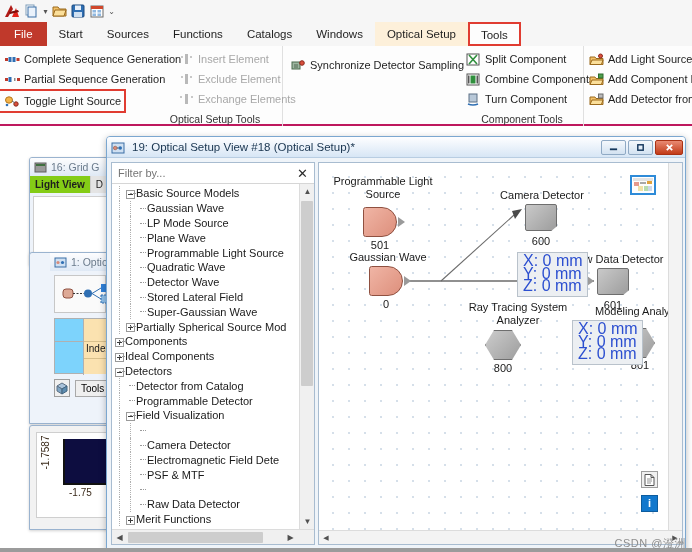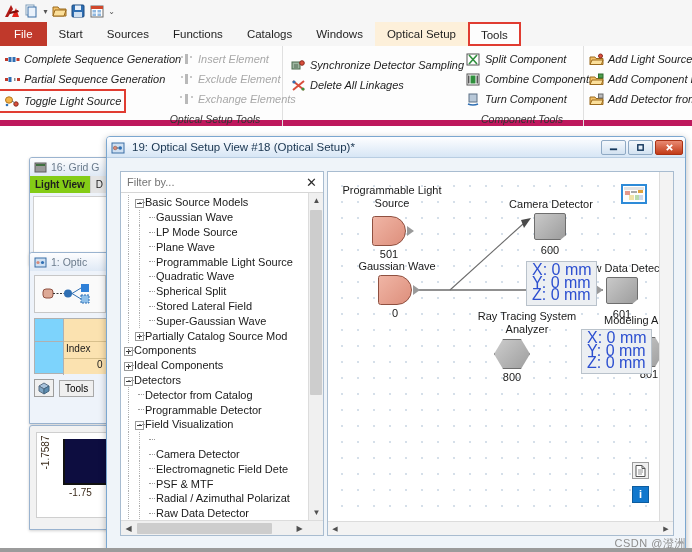--- a/index.html
+++ b/index.html
@@ -78,22 +78,21 @@
   .tab.sel-outline {
     outline: 2px solid #e03c31;
     outline-offset: -2px;
   }
 
   
   .ribbon {
     position: absolute; left: 0; top: 46px;
     width: 692px; height: 80px;
     background: #fdfdfd;
-    border-bottom: 6px solid #be185d;
-    font-style: italic;
+    border-bottom: 2px solid #be185d;
   }
   .rgroup {
     position: absolute; top: 0; height: 80px;
     border-right: 1px solid #e0e0e0;
     padding-top: 3px;
   }
   .rgroup-label {
     position: absolute; bottom: 1px; left: 0; width: 100%;
     text-align: center; font-size: 10.5px; color: #333;
   }
@@ -188,21 +187,21 @@
     border-color: #a93114;
     width: 28px;
   }
   .winbtn-glyph { width: 9px; height: 9px; }
 
   .mdi-content {
     position: absolute; left: 0; top: 21px;
     width: 580px; height: 391px;
     display: flex;
     background: #eff4f9;
-    padding: 13px;
+    padding: 4px;
   }
 
   
   .treepane {
     width: 204px; height: 100%;
     background: #fff;
     border: 1px solid #a8bcd0;
     display: flex; flex-direction: column;
     position: relative;
   }
@@ -537,30 +536,20 @@
       <div class="ritem" style="width:172px;">
         <span class="ico">
           <svg width="15" height="13" viewBox="0 0 15 13">
             <rect x="1" y="3" width="8" height="7" fill="#9db5a0" stroke="#4a6a4d"></rect>
             <circle cx="11" cy="4" r="2.3" fill="#d94f3d" stroke="#8c2a1c"></circle>
             <path d="M3 6h4M3 8h4" stroke="#3c5540" stroke-width="0.8"></path>
           </svg>
         </span>
         <span>Synchronize Detector Sampling</span>
       </div>
-      <div class="ritem" style="width:172px;">
-        <span class="ico">
-          <svg width="15" height="13" viewBox="0 0 15 13">
-            <path d="M2 2 L13 11 M13 2 L2 11" stroke="#d94f3d" stroke-width="2"></path>
-            <circle cx="3" cy="3" r="1.6" fill="#2f6fb3"></circle>
-            <circle cx="12" cy="10" r="1.6" fill="#3f8f3f"></circle>
-          </svg>
-        </span>
-        <span>Delete All Linkages</span>
-      </div>
     </div>
 
     <div class="rgroup" style="left:461px; width:123px;">
       <div class="ritem" style="width:116px;">
         <span class="ico">
           <svg width="14" height="13" viewBox="0 0 14 13">
             <rect x="1" y="1" width="12" height="11" fill="#fff" stroke="#555"></rect>
             <path d="M3 2 L11 11 M11 2 L3 11" stroke="#2f8f3c" stroke-width="1.6"></path>
           </svg>
         </span>
@@ -634,21 +623,21 @@
       </span>
       <span>16: Grid G</span>
     </div>
     <div class="bg-tabstrip">
       <div class="bg-tab on">Light View</div>
       <div class="bg-tab">D</div>
     </div>
     <div style="background:#fff; height:100%; margin:3px; border:1px solid #cfcfcf;"></div>
   </div>
 
-  <div class="bgwin" style="left:29px; top:252px; width:82px; height:172px;">
+  <div class="bgwin" style="left:29px; top:252px; width:82px; height:172px;padding-left:20px;">
     <div class="bgwin-title">
       <span class="mini-icon">
         <svg width="13" height="13" viewBox="0 0 13 13">
           <rect x="1" y="2" width="11" height="9" fill="#cfe0f2" stroke="#3a6ea5"></rect>
           <circle cx="4" cy="6.5" r="1.6" fill="#d98a78"></circle>
           <circle cx="8.5" cy="6.5" r="1.6" fill="#2f6fb3"></circle>
         </svg>
       </span>
       <span>1: Optic</span>
     </div>
@@ -795,21 +784,21 @@
                 <span>Quadratic Wave</span>
               </div>
               <div class="tnode">
                 <span class="tw">
                   <span class="tw-vert"></span>
                 </span>
                 <span class="tw">
                   <span class="tw-vert"></span>
                 </span>
                 <span class="tw tw-leaf"></span>
-                <span>Spherical Split</span>
+                <span>Detector Wave</span>
               </div>
               <div class="tnode">
                 <span class="tw">
                   <span class="tw-vert"></span>
                 </span>
                 <span class="tw">
                   <span class="tw-vert"></span>
                 </span>
                 <span class="tw tw-leaf"></span>
                 <span>Stored Lateral Field</span>
@@ -825,21 +814,21 @@
                 <span>Super-Gaussian Wave</span>
               </div>
               <div class="tnode">
                 <span class="tw">
                   <span class="tw-vert"></span>
                 </span>
                 <span class="tw">
                   <span class="tw-box plus"></span>
                   <span class="tw-line"></span>
                 </span>
-                <span>Partially Catalog Source Mod</span>
+                <span>Partially Spherical Source Mod</span>
               </div>
               <div class="tnode">
                 <span class="tw">
                   <span class="tw-box plus"></span>
                   <span class="tw-line"></span>
                 </span>
                 <span>Components</span>
               </div>
               <div class="tnode">
                 <span class="tw">
@@ -919,21 +908,20 @@
                 <span>PSF &amp; MTF</span>
               </div>
               <div class="tnode">
                 <span class="tw">
                   <span class="tw-vert"></span>
                 </span>
                 <span class="tw">
                   <span class="tw-vert"></span>
                 </span>
                 <span class="tw tw-leaf"></span>
-                <span>Radial / Azimuthal Polarizat</span>
               </div>
               <div class="tnode">
                 <span class="tw">
                   <span class="tw-vert"></span>
                 </span>
                 <span class="tw">
                   <span class="tw-vert"></span>
                 </span>
                 <span class="tw tw-leaf"></span>
                 <span>Raw Data Detector</span>

